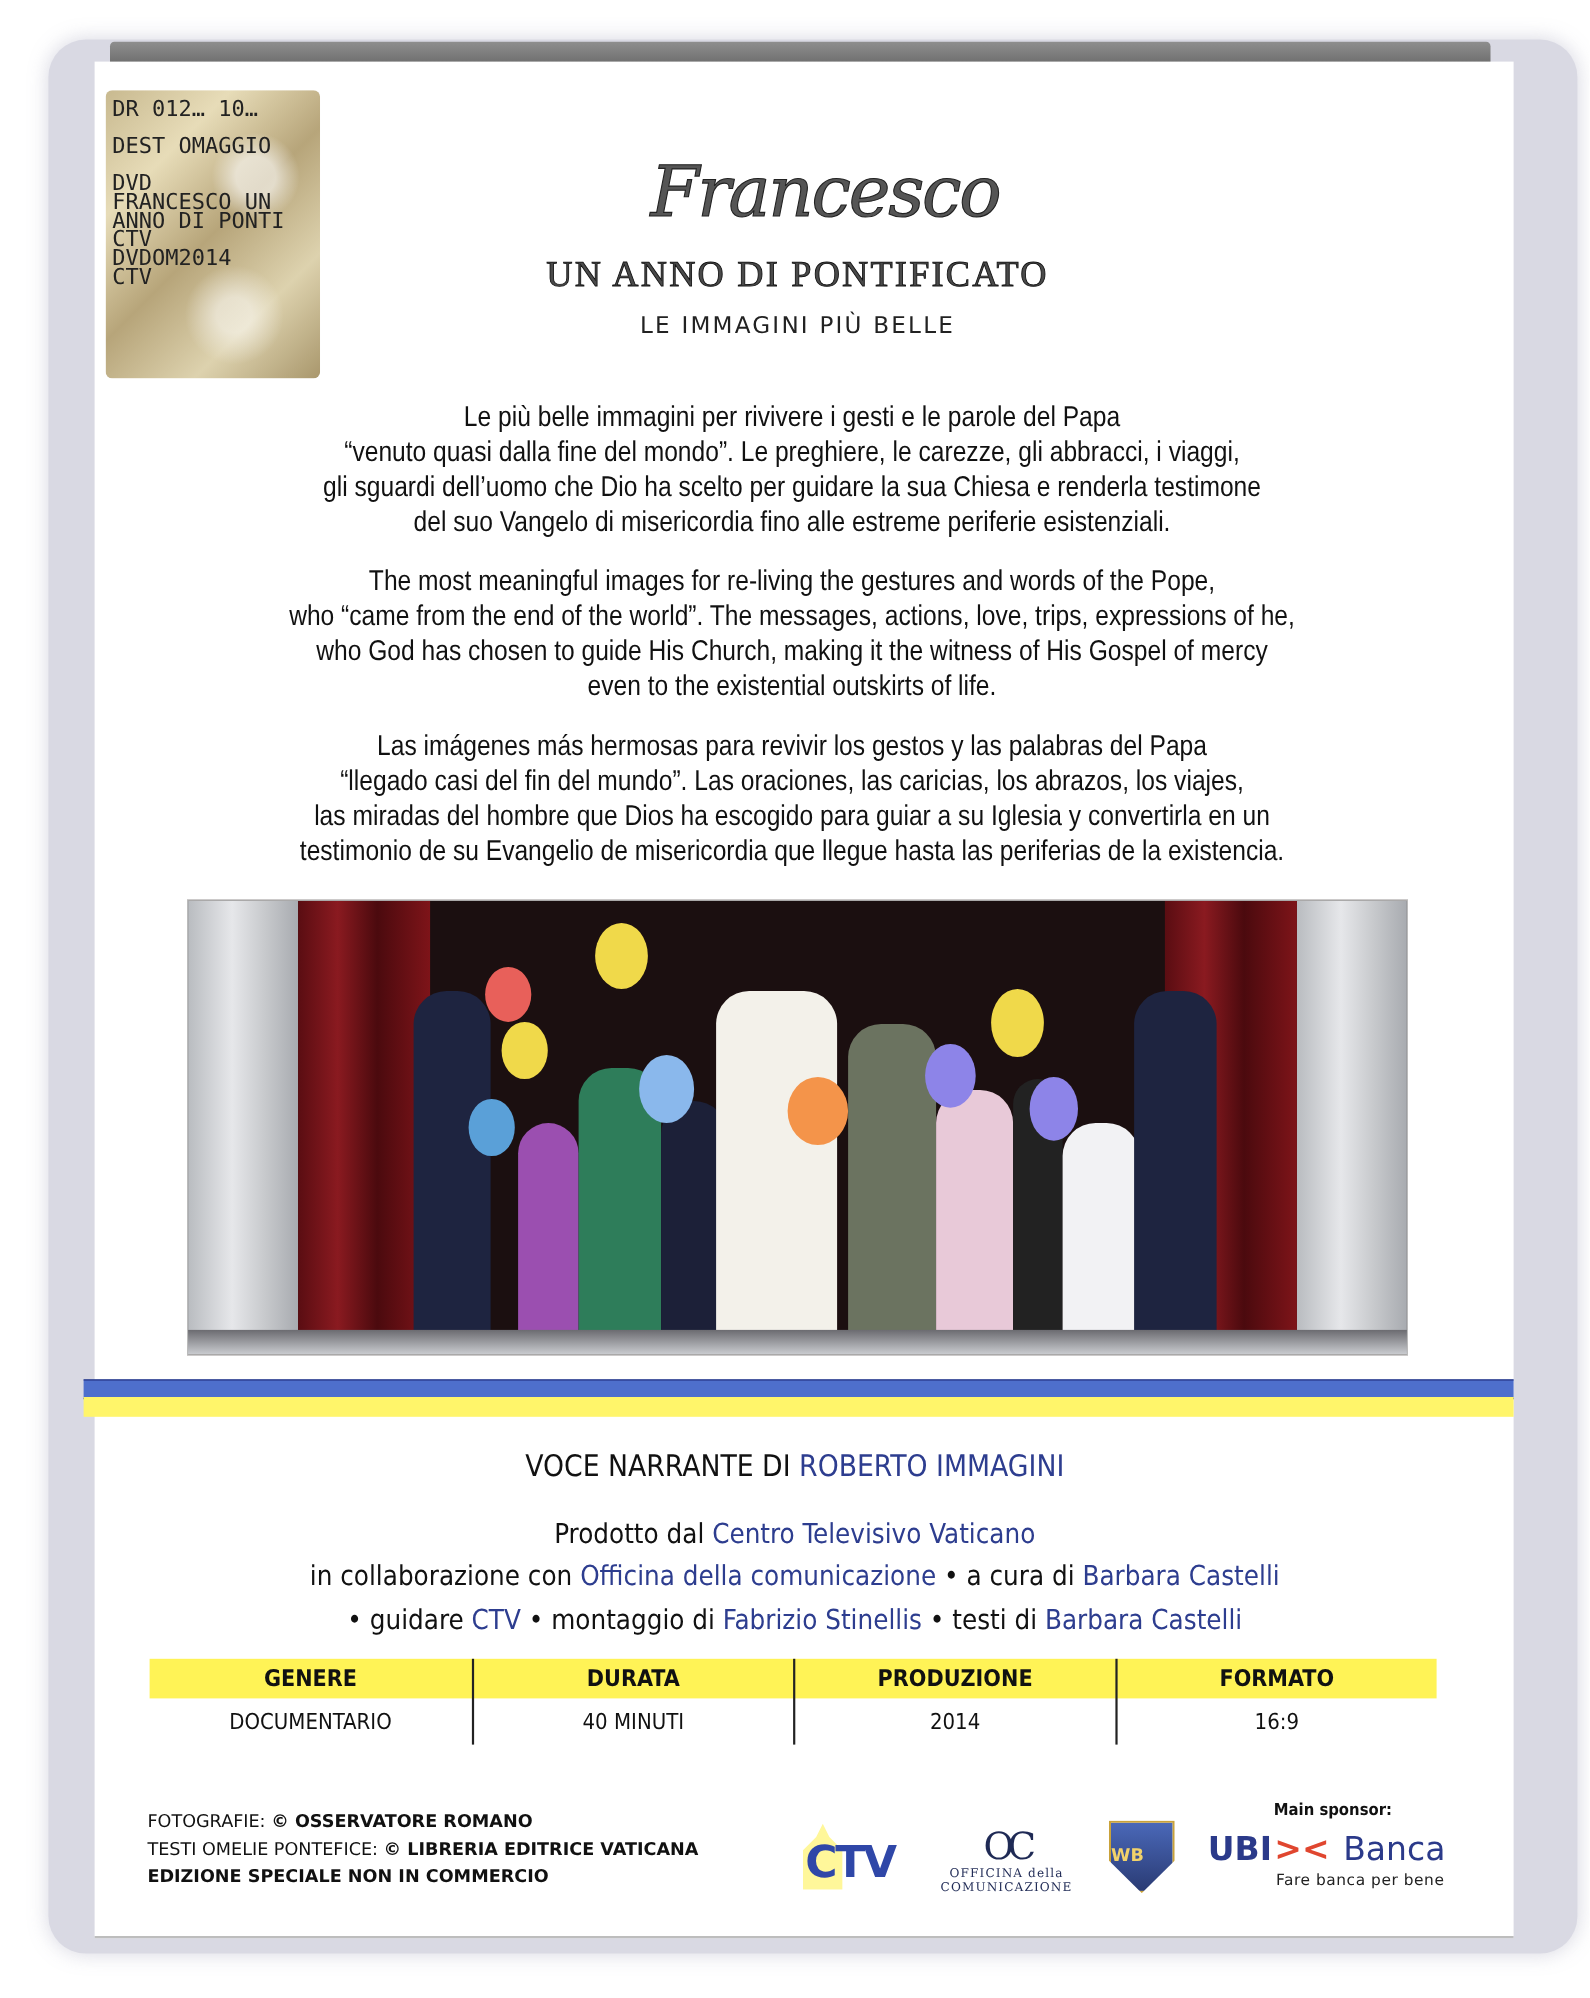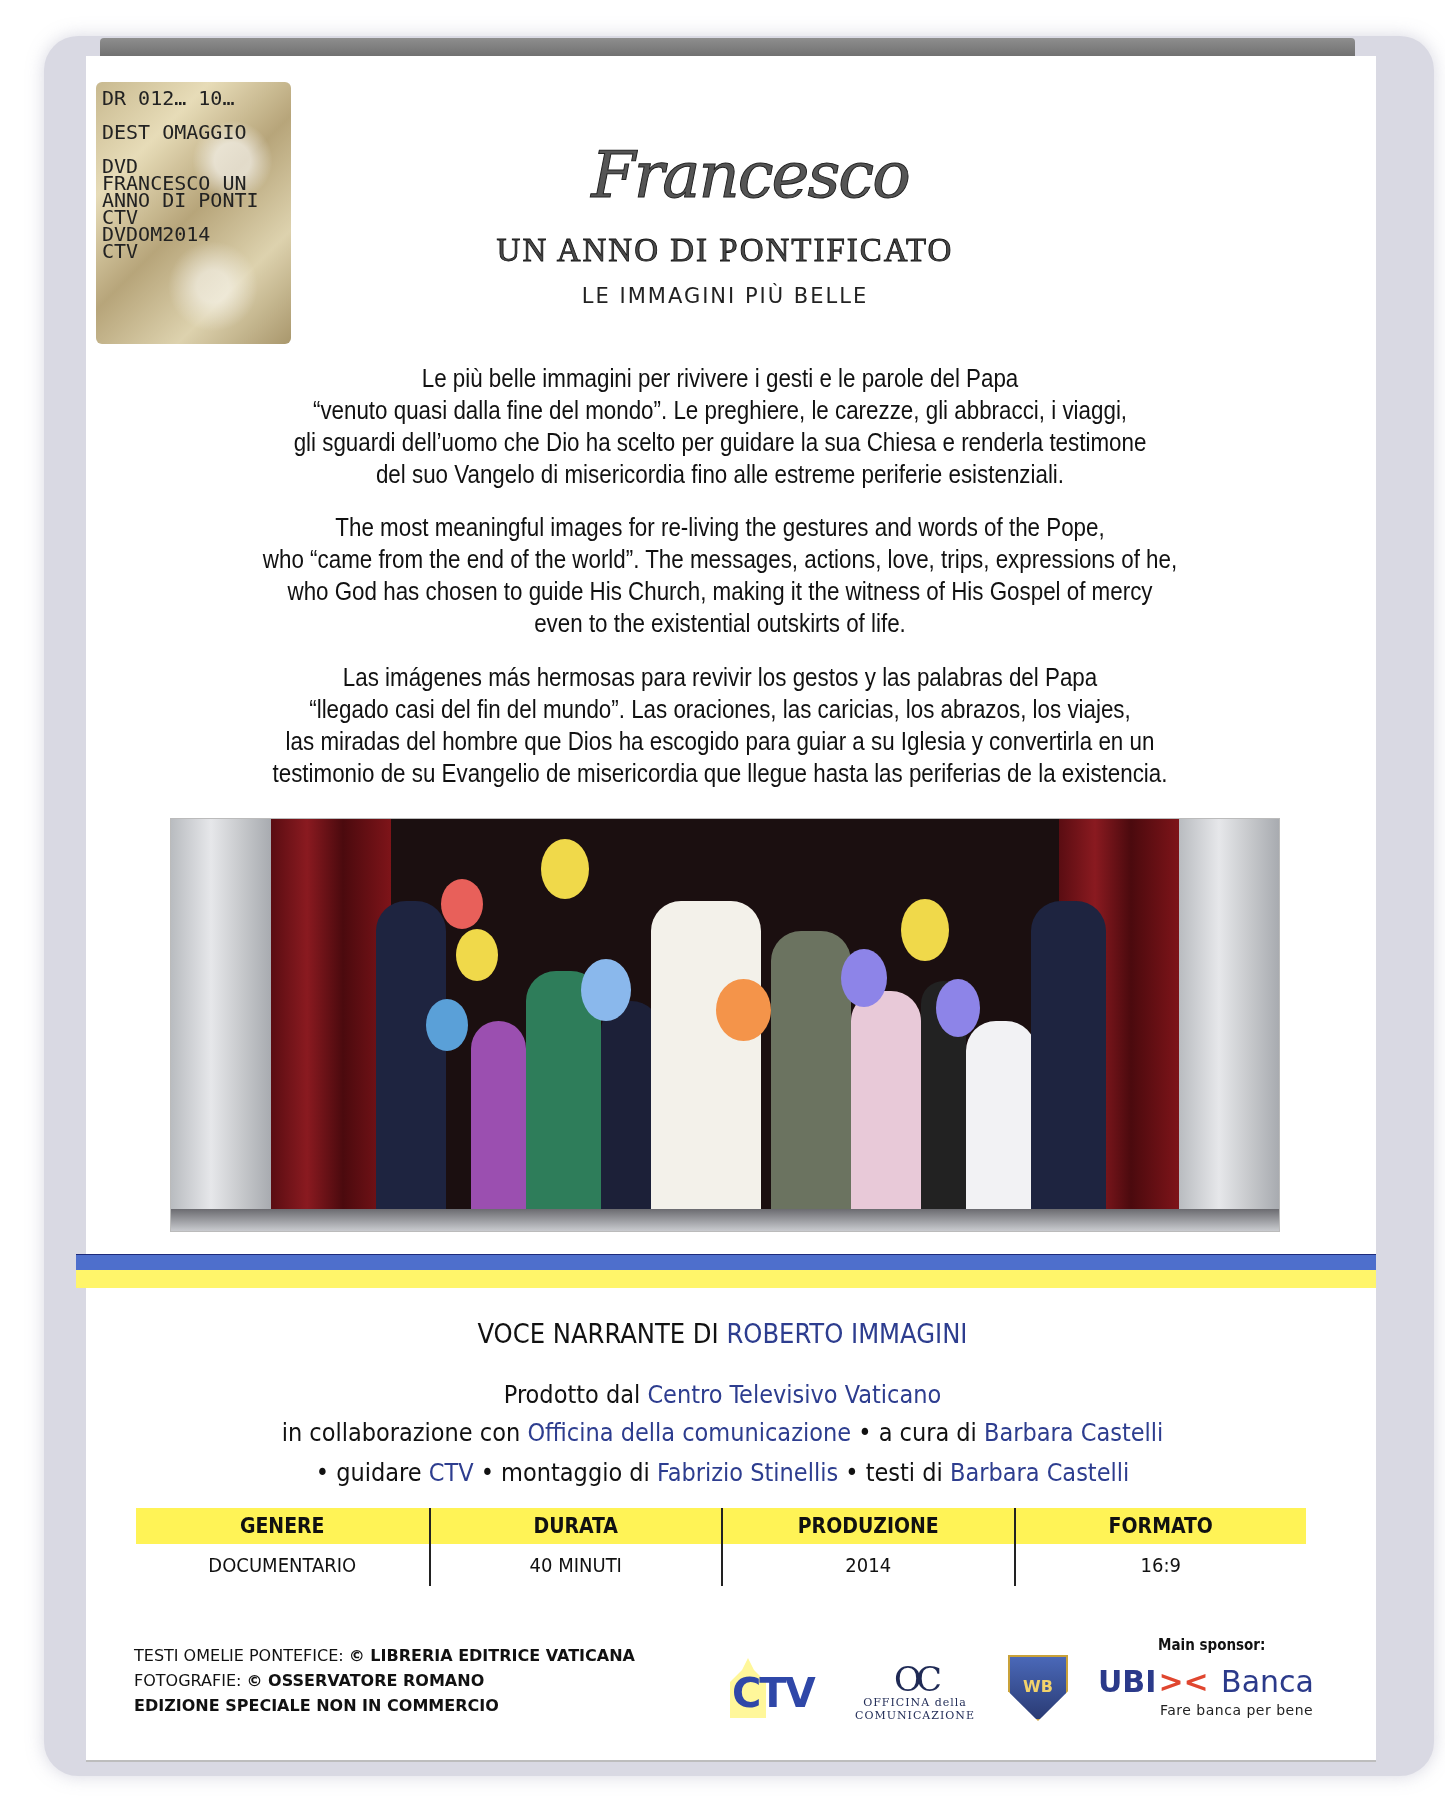--- a/index.html
+++ b/index.html
@@ -127,21 +127,21 @@
   .logo-ctv .dome { position:absolute; left:0; top:10px; width:60px; height:60px;
     background:#fff79a; clip-path:polygon(20% 100%,20% 40%,40% 20%,50% 0,60% 20%,80% 40%,80% 100%); }
   .logo-ctv .txt { position:absolute; left:14px; top:22px; font-family:"DejaVu Sans",sans-serif;
     font-weight:bold; font-size:40px; color:#2f47a8; letter-spacing:-2px; }
   .logo-oc { position:absolute; left:835px; top:1662px; width:160px; text-align:center; color:#1f2a55; }
   .logo-oc .mark { font-family:"DejaVu Serif",serif; font-size:34px; line-height:34px; letter-spacing:-6px; }
   .logo-oc .name { font-family:"DejaVu Serif",serif; font-size:11px; letter-spacing:1px; }
   .logo-wb { position:absolute; left:1008px; top:1655px; width:56px; height:62px;
     background:linear-gradient(#4a68b8,#2a3b74); border:2px solid #c9a23a;
     clip-path:polygon(0 0,100% 0,100% 55%,50% 100%,0 55%); }
-  .logo-wb span { position:absolute; left:0; right:0; top:20px; text-align:center;
+  .logo-wb span { position:absolute; left:0; right:0; top:20px; 
     font-family:"DejaVu Sans",sans-serif; font-weight:bold; font-size:16px; color:#f2d26a; }
   .sponsor-label { position:absolute; left:1158px; top:1636px;
     font-family:"DejaVu Sans Condensed","DejaVu Sans",sans-serif; font-size:15px; font-weight:bold; color:#111; }
   .logo-ubi { position:absolute; left:1098px; top:1664px; white-space:nowrap;
     font-family:"DejaVu Sans",sans-serif; color:#2b3a8a; font-size:30px; }
   .logo-ubi .ubi { font-weight:bold; }
   .logo-ubi .x { color:#e0462f; font-weight:bold; margin:0 2px; }
   .ubi-tag { position:absolute; left:1160px; top:1702px;
     font-family:"DejaVu Sans",sans-serif; font-size:14px; color:#222; letter-spacing:0.5px; }
 </style>
@@ -256,22 +256,22 @@
     <div class="info-head">PRODUZIONE</div>
     <div class="info-val">2014</div>
   </div>
   <div class="info-col">
     <div class="info-head">FORMATO</div>
     <div class="info-val">16:9</div>
   </div>
 </div>
 
 <div class="legal">
+  <div><span>FOTOGRAFIE:</span> <b>© OSSERVATORE ROMANO</b></div>
   <div><span>TESTI OMELIE PONTEFICE:</span> <b>© LIBRERIA EDITRICE VATICANA</b></div>
-  <div><span>FOTOGRAFIE:</span> <b>© OSSERVATORE ROMANO</b></div>
   <div><b>EDIZIONE SPECIALE NON IN COMMERCIO</b></div>
 </div>
 
 <div class="logo-ctv">
   <div class="dome"></div>
   <div class="txt">CTV</div>
 </div>
 <div class="logo-oc">
   <div class="mark">OC</div>
   <div class="name">OFFICINA della COMUNICAZIONE</div>

